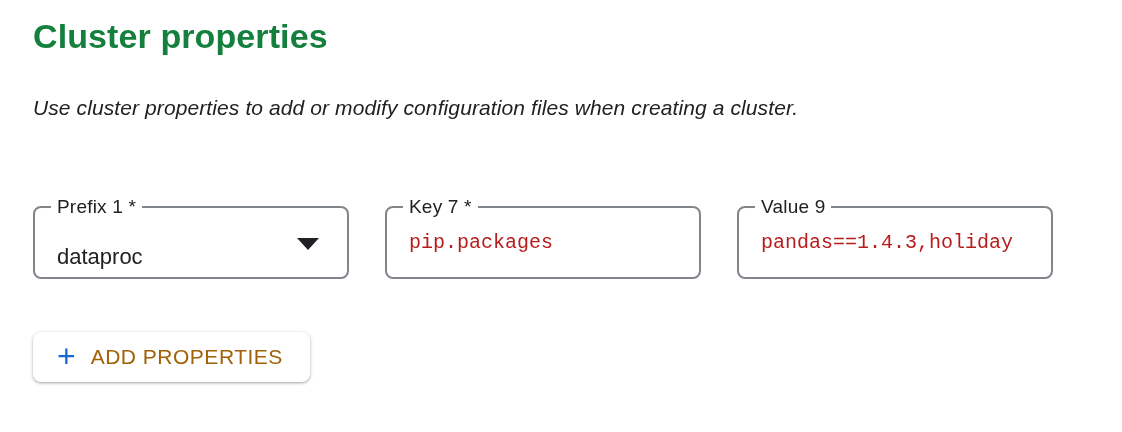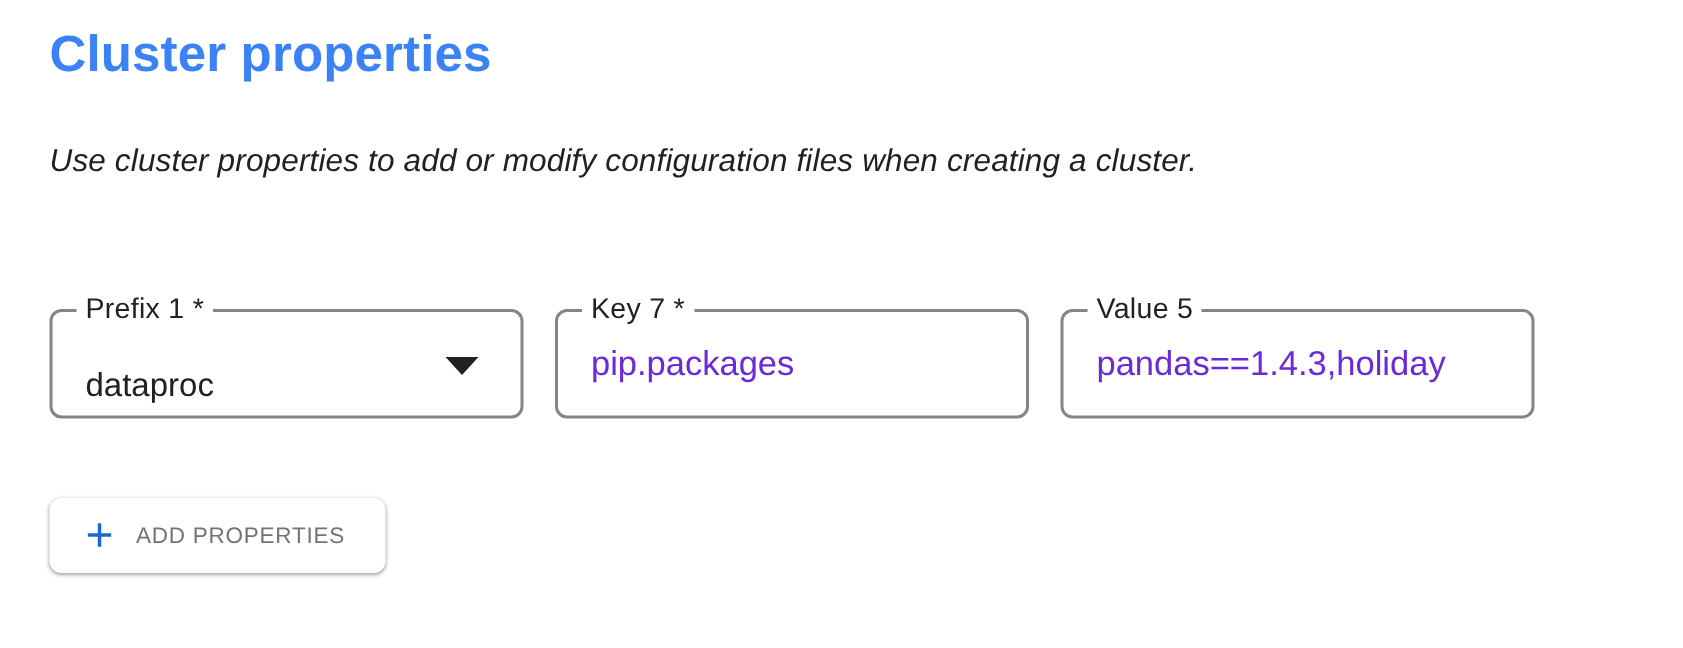--- a/index.html
+++ b/index.html
@@ -14,36 +14,36 @@
     position: relative;
     width: 1122px;
     height: 432px;
     padding: 14px 0 0 33px;
   }
   h1.page-title {
     font-size: 34px;
     line-height: 44px;
     font-weight: 700;
     letter-spacing: 0.1px;
-    color: #3b82f6;
+    color: #15803d;
   }
   p.page-subtitle {
     margin-top: 36px;
     font-size: 21px;
     line-height: 28px;
     font-weight: 400;
     color: #202124;
     letter-spacing: 0.1px;
     white-space: nowrap;
     font-style: italic;
   }
   .fields-row {
     margin-top: 84px;
     display: flex;
-    gap: 21px;
+    gap: 36px;
     align-items: flex-start;
   }
   .field {
     position: relative;
     width: 316px;
     height: 73px;
     border: 2px solid #80868b;
     border-radius: 8px;
     background: #ffffff;
   }
@@ -85,23 +85,23 @@
   }
   .text-input {
     position: absolute;
     inset: 0;
     width: 100%;
     height: 100%;
     border: none;
     outline: none;
     background: transparent;
     padding: 0 16px 0 22px;
-    font-family: Liberation Sans, sans-serif;
-    font-size: 23px;
-    color: #6d28d9;
+    font-family: Liberation Mono, monospace;
+    font-size: 20px;
+    color: #b91c1c;
     border-radius: 8px;
   }
   .add-props-button {
     margin-top: 53px;
     height: 50px;
     display: inline-flex;
     align-items: center;
     gap: 15px;
     padding: 0 27px 0 24px;
     background: #ffffff;
@@ -111,24 +111,24 @@
     cursor: pointer;
   }
   .plus-icon {
     font-size: 32px;
     line-height: 32px;
     font-weight: 400;
     color: #1967d2;
     margin-top: -3px;
   }
   .add-props-label {
-    font-size: 15px;
+    font-size: 21px;
     font-weight: 500;
     letter-spacing: 0.5px;
-    color: #737373;
+    color: #a16207;
     white-space: nowrap;
   }
 </style>
 </head>
 <body>
 
 <div class="page">
 
   <h1 class="page-title">Cluster properties</h1>
 
@@ -141,21 +141,21 @@
       <span class="select-value">dataproc</span>
       <span class="dropdown-arrow"></span>
     </div>
 
     <div class="field">
       <span class="field-label">Key 7 *</span>
       <input class="text-input" type="text" value="pip.packages" style="">
     </div>
 
     <div class="field">
-      <span class="field-label">Value 5</span>
+      <span class="field-label">Value 9</span>
       <input class="text-input" type="text" value="pandas==1.4.3,holiday" style="">
     </div>
 
   </div>
 
   <button class="add-props-button">
     <span class="plus-icon">+</span>
     <span class="add-props-label">ADD PROPERTIES</span>
   </button>
 

